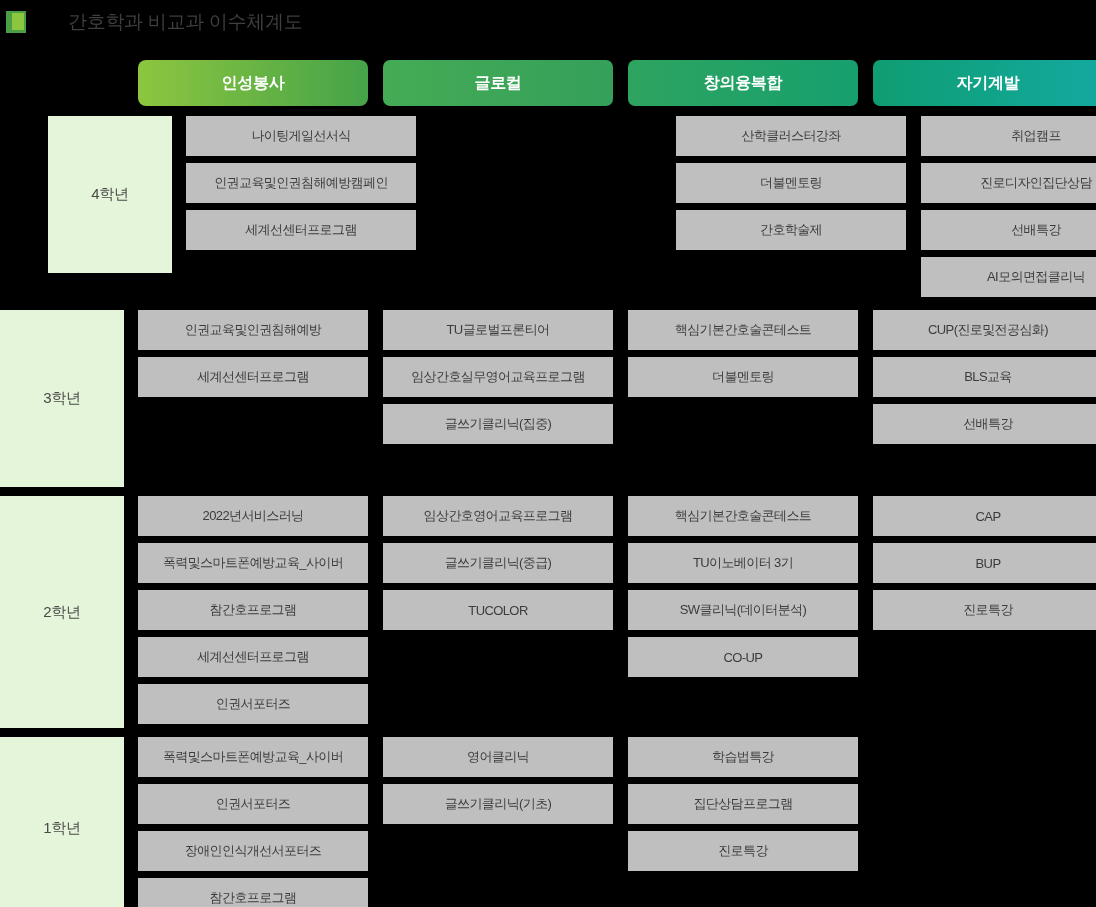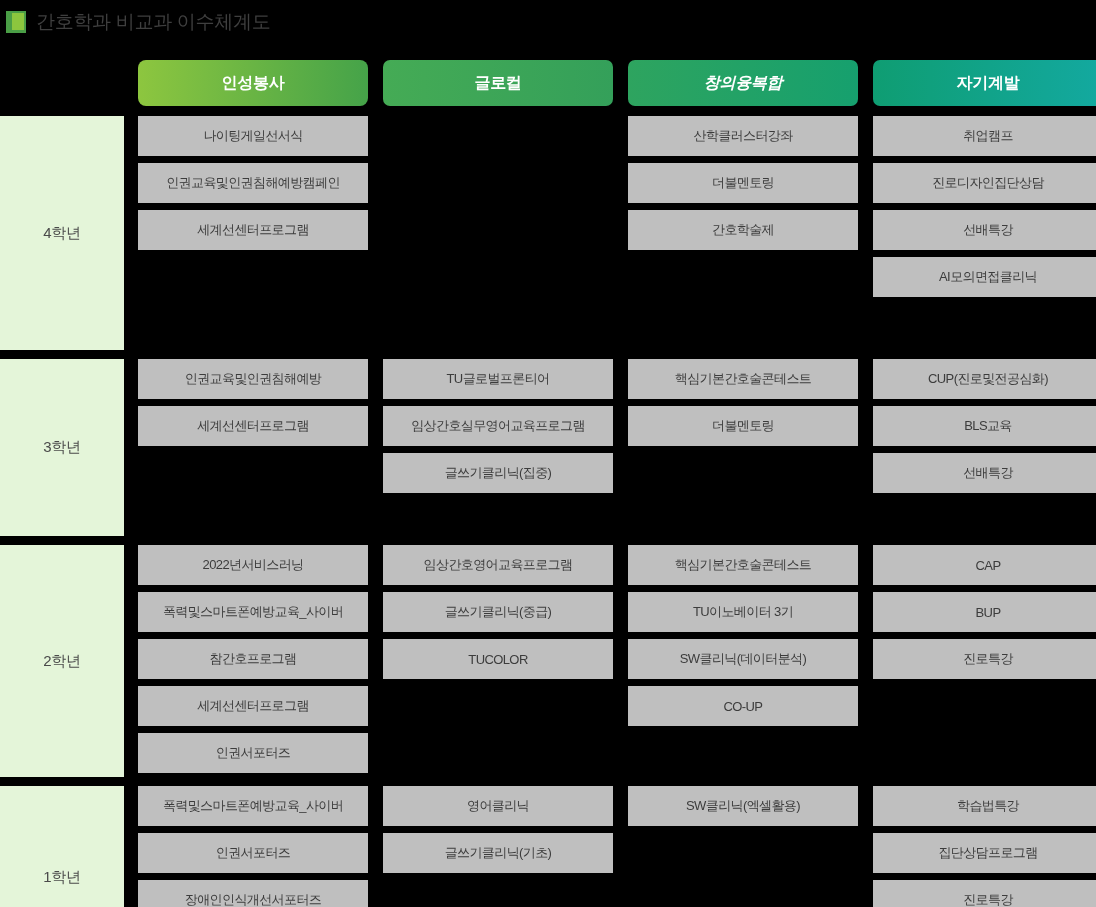--- a/index.html
+++ b/index.html
@@ -39,20 +39,21 @@
     top: 2px;
     width: 12px;
     height: 17px;
     background: #8cc63e;
   }
   .title-text {
     font-size: 19px;
     color: #3f3f3f;
     letter-spacing: -0.3px;
     white-space: nowrap;
+    margin-left: 32px;
   }
 
   
   .board {
     position: absolute;
     left: 0;
     top: 60px;
     width: 1096px;
   }
   .head-row {
@@ -72,21 +73,21 @@
     color: #ffffff;
     font-size: 16px;
     font-weight: bold;
     display: flex;
     align-items: center;
     justify-content: center;
     letter-spacing: -0.3px;
   }
   .col-head.c0 { background: linear-gradient(to right, #8dc63f 0%, #45a349 100%); border-radius: 8px; }
   .col-head.c1 { background: linear-gradient(to right, #45ab55 0%, #34a05a 100%); }
-  .col-head.c2 { background: linear-gradient(to right, #2ea45f 0%, #16a06e 100%); font-style: italic; }
+  .col-head.c2 { background: linear-gradient(to right, #2ea45f 0%, #16a06e 100%); }
   .col-head.c3 { background: linear-gradient(to right, #0f9d72 0%, #13a9a0 100%); margin-right: 0; }
 
   .year-row {
     display: flex;
     align-items: stretch;
     margin-bottom: 9px;
   }
   .year-label {
     flex: 0 0 124px;
     width: 124px;
@@ -139,21 +140,21 @@
   <div class="head-row">
     <div class="head-spacer"></div>
     <div class="col-head c0">인성봉사</div>
     <div class="col-head c1">글로컬</div>
     <div class="col-head c2">창의융복합</div>
     <div class="col-head c3">자기계발</div>
   </div>
 
   <div id="rows-host">
       <div class="year-row" style="min-height: 185px;">
-        <div class="year-label" style="height: 234px;">4학년</div>
+        <div class="year-label" style="height: 157px; margin-left: 48px;">4학년</div>
         <div class="col-cells">
           <div class="item">나이팅게일선서식</div>
           <div class="item">인권교육및인권침해예방캠페인</div>
           <div class="item">세계선센터프로그램</div>
         </div>
         <div class="col-cells"></div>
         <div class="col-cells">
           <div class="item">산학클러스터강좌</div>
           <div class="item">더불멘토링</div>
           <div class="item">간호학술제</div>
@@ -217,23 +218,20 @@
         <div class="col-cells">
           <div class="item">폭력및스마트폰예방교육_사이버</div>
           <div class="item">인권서포터즈</div>
           <div class="item">장애인인식개선서포터즈</div>
           <div class="item">참간호프로그램</div>
         </div>
         <div class="col-cells">
           <div class="item">영어클리닉</div>
           <div class="item">글쓰기클리닉(기초)</div>
         </div>
-        <div class="col-cells">
-          <div class="item">SW클리닉(엑셀활용)</div>
-        </div>
         <div class="col-cells last">
           <div class="item">학습법특강</div>
           <div class="item">집단상담프로그램</div>
           <div class="item">진로특강</div>
         </div>
       </div>
     </div>
 
 </div>
 

